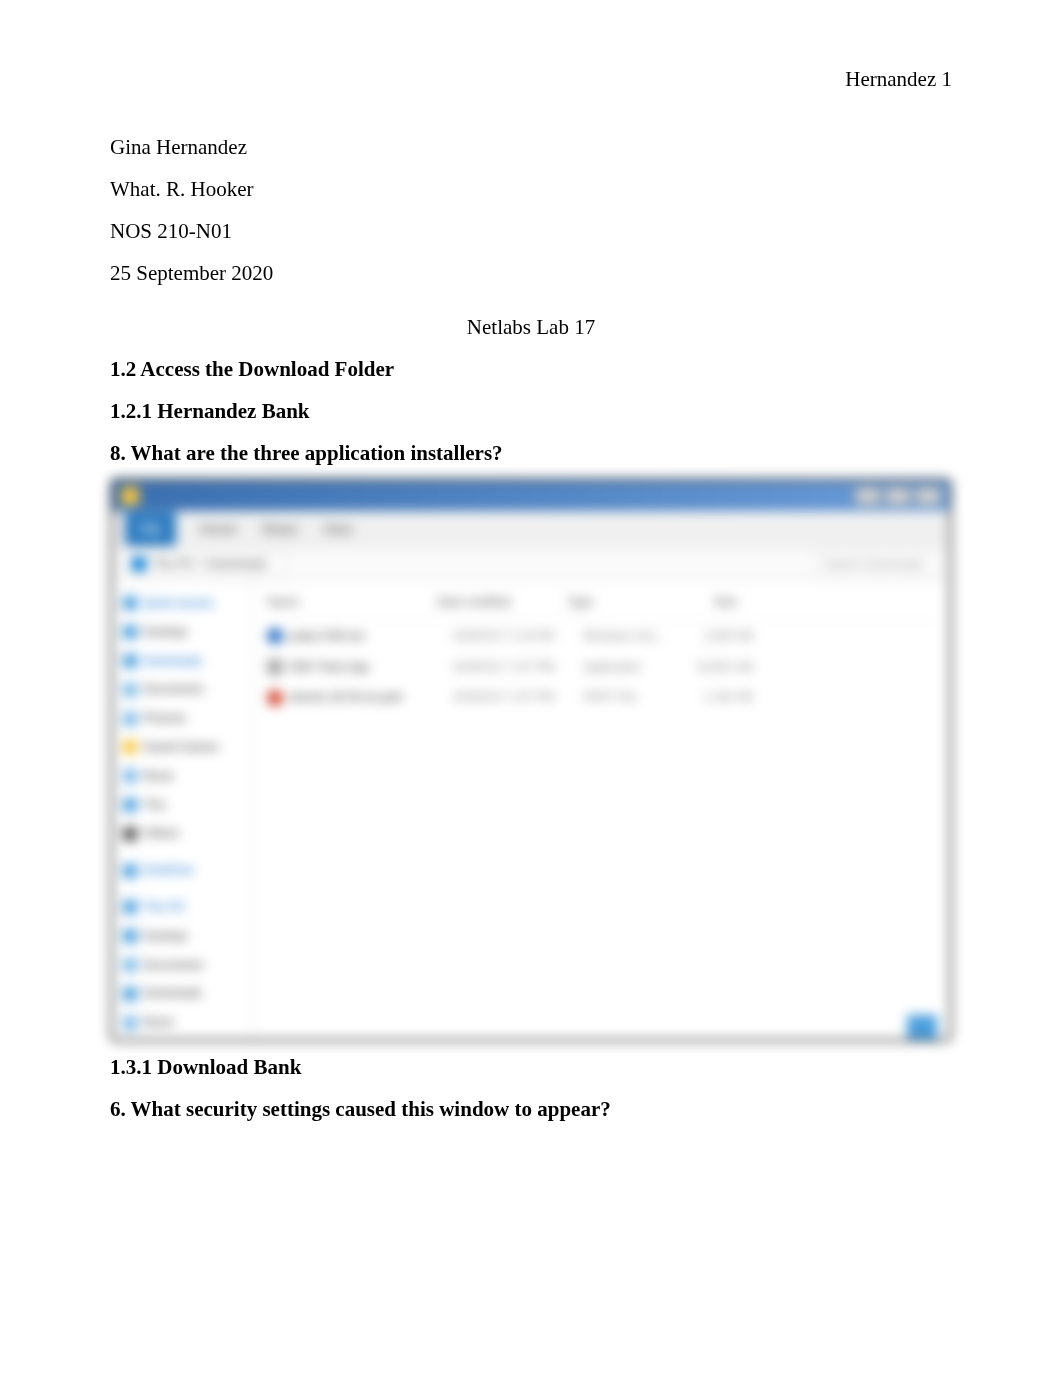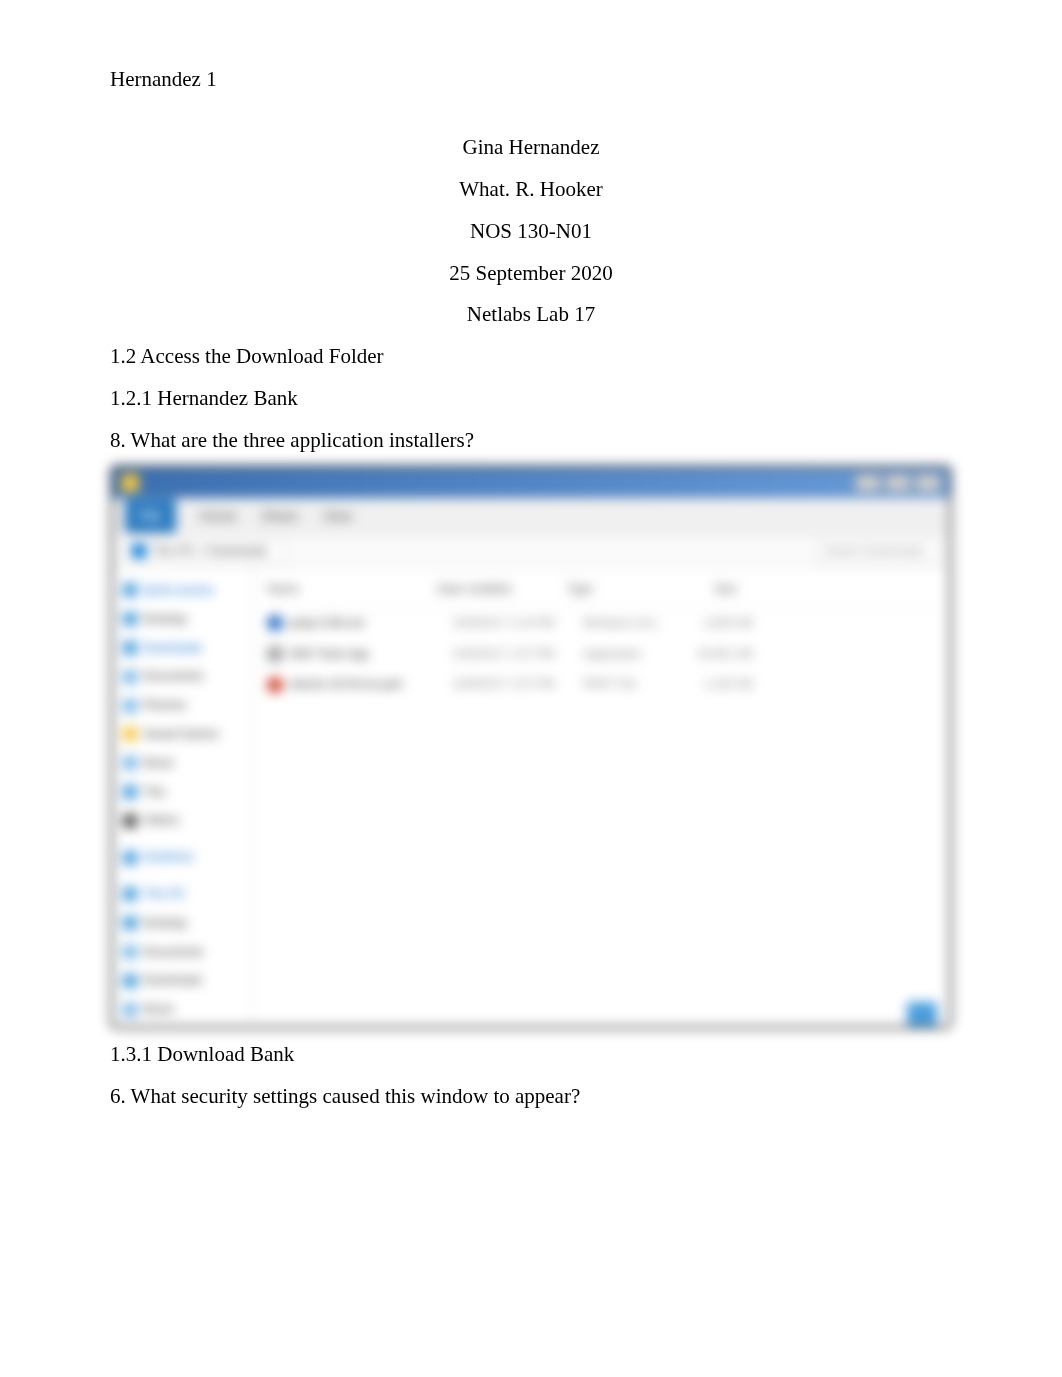--- a/index.html
+++ b/index.html
@@ -12,34 +12,34 @@
       background: #ffffff;
       width: 1062px;
       height: 1377px;
       padding: 60px 110px 40px 110px;
       position: relative;
       color: #000000;
       font-size: 21px;
       line-height: 1.9;
     }
     .header-name {
-      text-align: left;
+      text-align: right;
       margin-bottom: 28px;
     }
     .mla-line {
       margin-bottom: 2px;
-      text-align: center;
     }
     .title {
       text-align: center;
-      margin-top: 2px;
+      margin-top: 15px;
       margin-bottom: 2px;
     }
     .section {
       margin-bottom: 2px;
+      font-weight: bold;
     }
     .screenshot {
       width: 100%;
       height: 564px;
       border: 3px solid #444;
       border-radius: 6px;
       background: #f8f8f8;
       filter: blur(6px);
       position: relative;
       overflow: hidden;
@@ -198,21 +198,21 @@
       background: #4a9edc;
     }
   </style>
 </head>
 <body>
 
 <div class="header-name">Hernandez 1</div>
 
 <div class="mla-line">Gina Hernandez</div>
 <div class="mla-line">What. R. Hooker</div>
-<div class="mla-line">NOS 130-N01</div>
+<div class="mla-line">NOS 210-N01</div>
 <div class="mla-line">25 September 2020</div>
 
 <div class="title">Netlabs Lab 17</div>
 
 <div class="section">1.2 Access the Download Folder</div>
 <div class="section">1.2.1 Hernandez Bank</div>
 <div class="section">8. What are the three application installers?</div>
 
 <div class="screenshot">
   <div class="win-titlebar">

